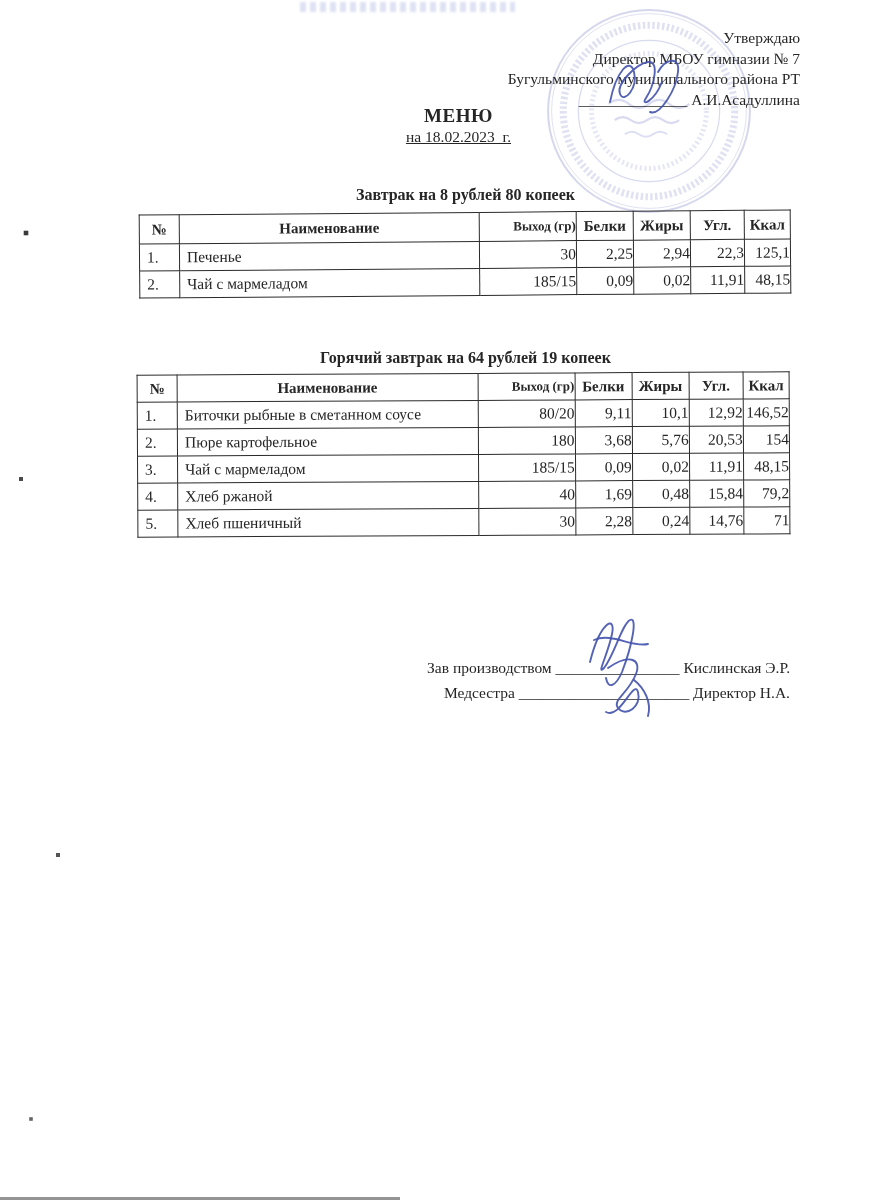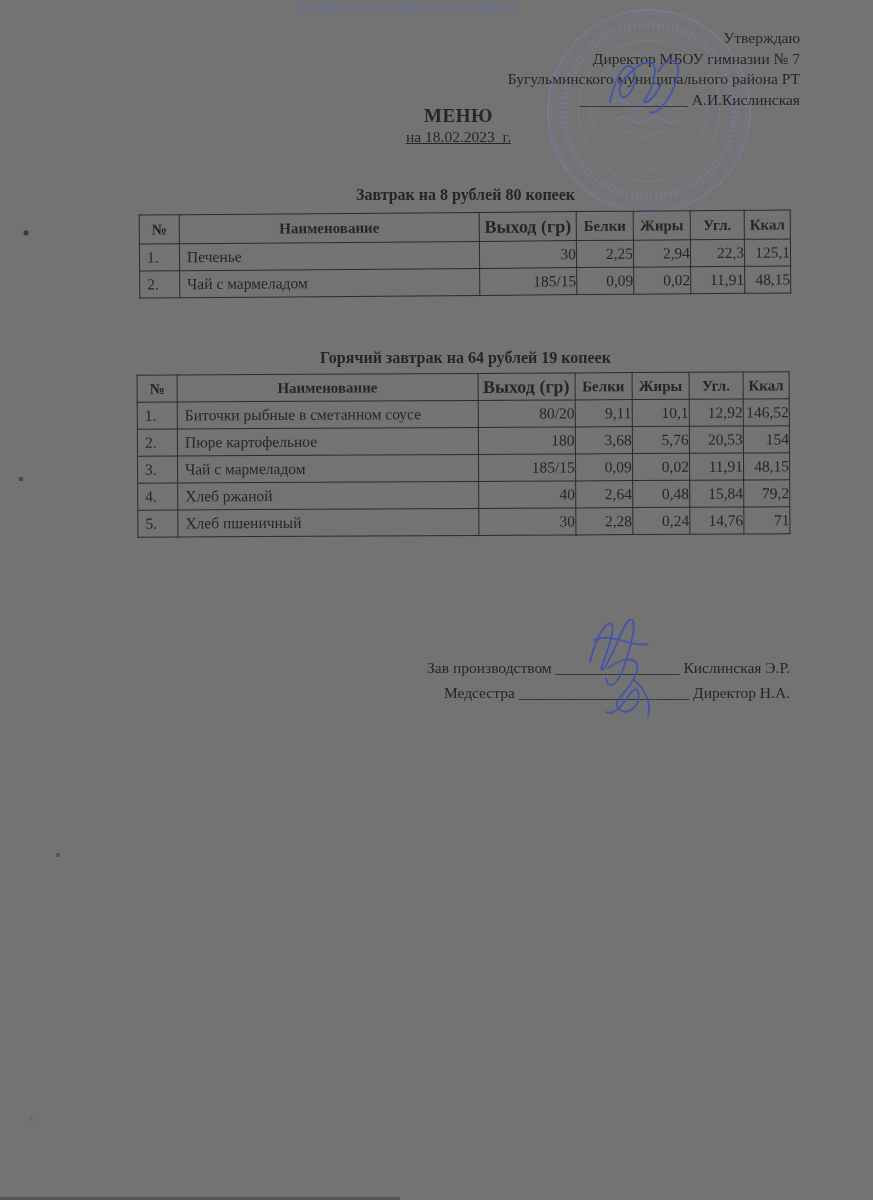--- a/index.html
+++ b/index.html
@@ -1,19 +1,19 @@
 <!DOCTYPE html>
 <html><head>
 <meta charset="utf-8">
 <style>
   * { margin:0; padding:0; box-sizing:border-box; }
   html,body { background:#e9e9e7; }
   .sheet {
     position:relative; width:873px; height:1200px; margin:0 auto;
-    background:#737373; overflow:hidden;
+    background:#ffffff; overflow:hidden;
     font-family:"Liberation Serif", serif; color:#262626;
   }
   
   .stamp { position:absolute; left:538px; top:0px; width:222px; height:222px; z-index:1; filter:blur(0.5px); opacity:.6; }
   .bleed { position:absolute; top:2px; left:300px; width:215px; height:10px; z-index:1;
            background:repeating-linear-gradient(90deg, rgba(90,110,200,.4) 0 6px, transparent 6px 10px);
            filter:blur(1.3px); opacity:.5; }
   .specks { position:absolute; left:0; top:0; width:2px; height:2px; background:transparent;
             box-shadow: 25px 232px 0 1.3px #3a3a3a, 20px 478px 0 1px #4a4a4a,
                         57px 854px 0 1px #555, 30px 1118px 0 0.8px #666; }
@@ -29,21 +29,21 @@
                      transform:translateX(29px); font-size:16px; font-weight:bold; }
   .sh1 { top:186px; } .sh2 { top:349px; }
 
   table.menu-table { position:absolute; z-index:2; border-collapse:collapse; table-layout:fixed;
                      background:transparent; }
   .t1 { left:139px; top:212px; width:651px; transform:rotate(-0.45deg); }
   .t2 { left:137px; top:373px; width:653px; transform:rotate(-0.3deg); }
   .menu-table th, .menu-table td { border:1.5px solid #2b2b2b; vertical-align:middle; }
   .menu-table thead th { font-weight:bold; text-align:center; height:29px; font-size:15px; }
   .t2 thead th { height:27px; }
-  .menu-table thead th.h-out { font-size:18px; }
+  .menu-table thead th.h-out { font-size:13px;text-align:right; }
   .menu-table thead th.h-sm { font-size:15px; }
   .menu-table tbody tr { height:27px; }
   .menu-table tbody td { font-size:15.5px; text-align:right; }
   .menu-table td.c-num { text-align:left; padding-left:7px; }
   .menu-table td.c-name { text-align:left; padding-left:7px; }
   .col-num { width:40px; } .col-name { width:300px; } .col-out { width:97px; }
   .col-s1 { width:57px; } .col-s2 { width:57px; } .col-s3 { width:54px; } .col-s4 { width:46px; }
 
   .footer-line { position:absolute; right:83px; z-index:2; font-size:15.5px; white-space:nowrap; }
   .fl1 { top:659px; } .fl2 { top:684px; }
@@ -75,21 +75,21 @@
       <path d="M86,133 q7,-5 14,0 t14,0 t14,0" stroke-width="2" opacity="0.45"></path>
     </g>
   </svg>
 
   <div class="approval">
     <div>Утверждаю</div>
     <div>Директор МБОУ гимназии № 7</div>
     <div>Бугульминского муниципального района РТ</div>
     <div>
       <span>______________</span>
-      <span>А.И.Кислинская</span>
+      <span>А.И.Асадуллина</span>
     </div>
   </div>
 
   <div class="menu-title">МЕНЮ</div>
   <div class="menu-date">на 18.02.2023_г.</div>
 
   <div class="section-heading sh1">Завтрак на 8 рублей 80 копеек</div>
   <table class="menu-table t1">
     <colgroup>
       <col class="col-num">
@@ -180,21 +180,21 @@
         <td>185/15</td>
         <td>0,09</td>
         <td>0,02</td>
         <td>11,91</td>
         <td>48,15</td>
       </tr>
       <tr>
         <td class="c-num">4.</td>
         <td class="c-name">Хлеб ржаной</td>
         <td>40</td>
-        <td>2,64</td>
+        <td>1,69</td>
         <td>0,48</td>
         <td>15,84</td>
         <td>79,2</td>
       </tr>
       <tr>
         <td class="c-num">5.</td>
         <td class="c-name">Хлеб пшеничный</td>
         <td>30</td>
         <td>2,28</td>
         <td>0,24</td>

